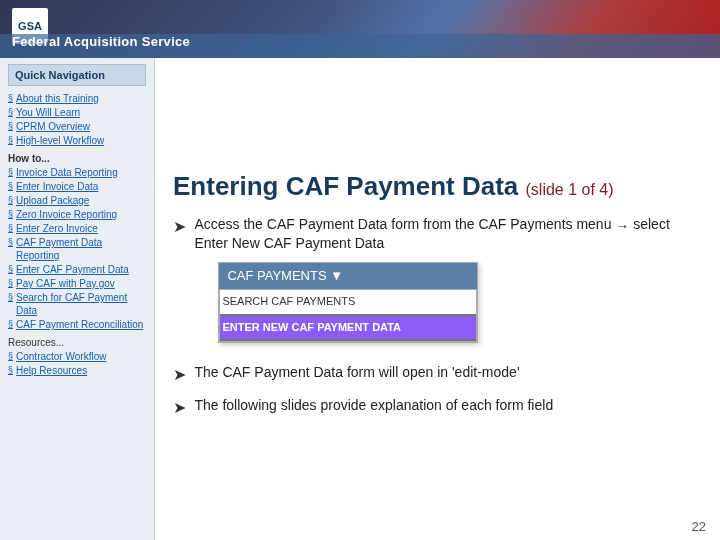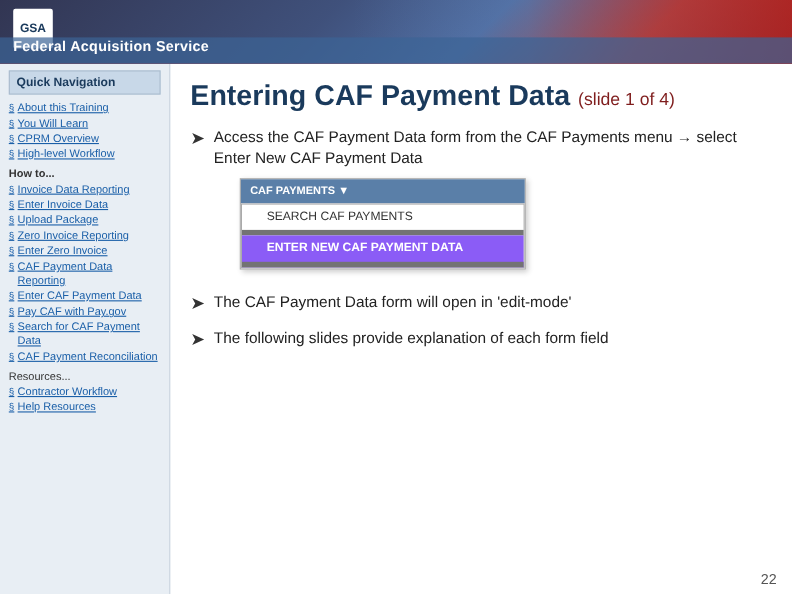--- a/index.html
+++ b/index.html
@@ -65,20 +65,21 @@
       font-size: 13px;
       font-weight: bold;
       letter-spacing: 0.3px;
     }
 
     
     .main-layout {
       display: flex;
       width: 720px;
       height: 482px;
+      align-items: center;
     }
 
     
     .sidebar {
       width: 155px;
       min-width: 155px;
       background: #e8eef4;
       border-right: 1px solid #c0ccd8;
       padding: 6px 8px;
       overflow-y: auto;
@@ -168,34 +169,34 @@
       background: #f0f0f0;
       width: 260px;
       margin: 8px 0 10px 24px;
       font-size: 11px;
       box-shadow: 2px 2px 5px rgba(0,0,0,0.2);
     }
     .caf-menu-bar {
       background: #5a7fa8;
       color: #fff;
       padding: 4px 8px;
-      font-size: 10px;
-      font-weight: bold;
+      font-size: 13px;
+      font-weight: normal;
       display: flex;
       align-items: center;
     }
     .caf-dropdown {
       background: #fff;
       border: 1px solid #aaa;
     }
     .caf-dropdown-item {
-      padding: 4px 22px;
-      font-size: 11px;
-      color: #333;
-      border-bottom: 5px solid #737373;
+      padding: 4px 2px;
+      font-size: 11px;
+      color: #333;
+      border-bottom: 2px solid #737373;
     }
     .caf-dropdown-item.highlighted {
       background: #8b5cf6;
       color: #fff;
       font-weight: bold;
     }
 
     
     .page-number {
       position: absolute;

